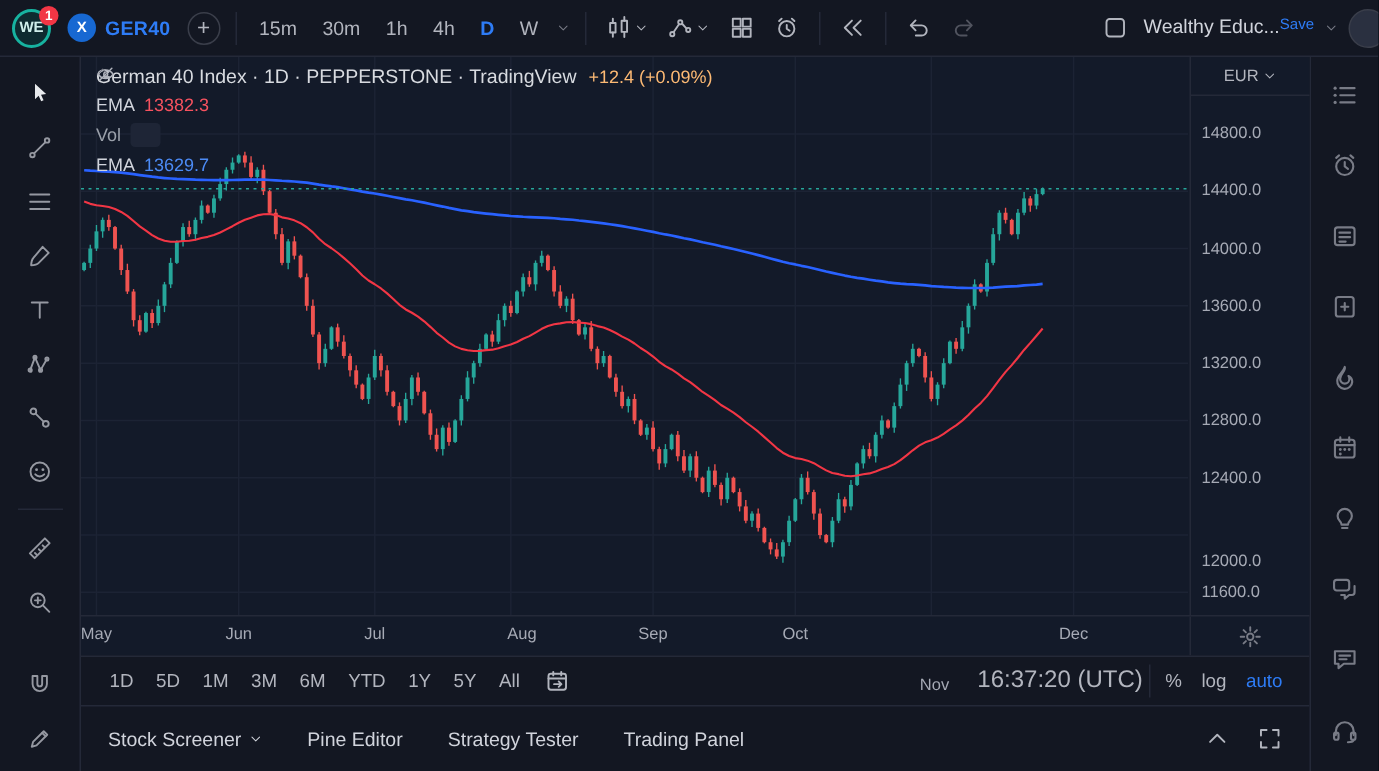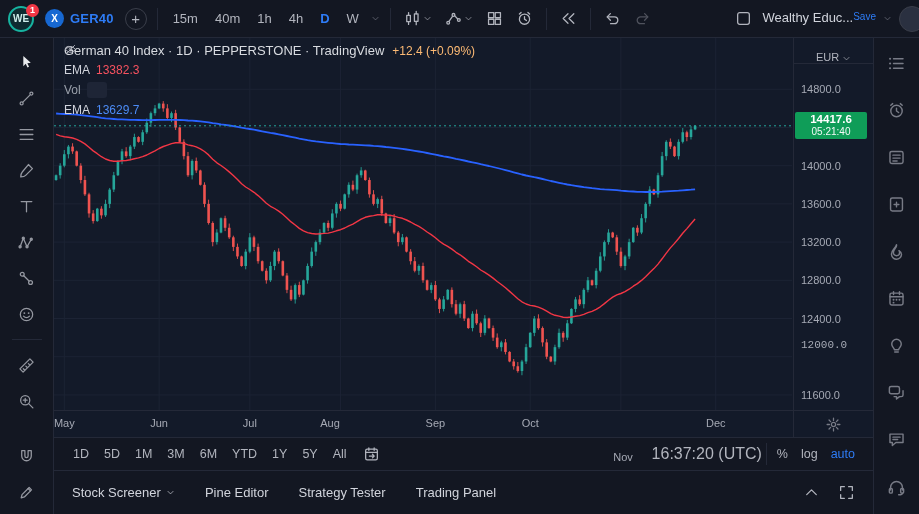--- a/index.html
+++ b/index.html
@@ -54,21 +54,21 @@
   .lg-row1 .chg { color:#fdba74; font-size:12px; }
   .lg-row { font-size:12px; color:#d1d4dc; margin-top:4px; display:flex; align-items:center; gap:6px; height:16px;text-align:center; }
   .lg-row .v.red { color:#f7525f; }
   .lg-row .v.blue { color:#4c8bf5; }
   .lg-row .muted { color:#9aa0aa; }
   .eye-btn { width:20px; height:16px; border-radius:3px; background:#1e2536; color:#b2b5be; display:flex; align-items:center; justify-content:center; cursor:pointer; }
   .eye-btn .ic { width:13px; height:13px; }
   .lg-collapse { margin-top:4px; width:18px; height:12px; color:#787b86; display:flex; align-items:center; justify-content:center; cursor:pointer; }
 
   .price-axis { width:80px; flex:none; border-left:1px solid #242938; position:relative; background:#131a29; }
-  .eur { height:26px; border-bottom:1px solid #242938; display:flex; align-items:flex-end; justify-content:center; gap:3px; font-size:11px; color:#b2b5be; cursor:pointer; }
+  .eur { height:26px; border-bottom:1px solid #242938; display:flex; align-items:center; justify-content:center; gap:3px; font-size:11px; color:#b2b5be; cursor:pointer; }
   .plabel { position:absolute; left:7px; font-size:11px; color:#a6aab5; }
   .price-badge { position:absolute; left:1px; right:6px; background:#0f9d58; color:#fff; border-radius:2px; text-align:center; padding:1px 0 2px; z-index:2; cursor:pointer; }
   .price-badge .p { font-size:11.5px; font-weight:bold; line-height:13px; }
   .price-badge .cd { font-size:10px; line-height:11px; opacity:.95; }
 
   
   .time-row { height:27px; flex:none; display:flex; border-top:1px solid #242938; background:#131a29; }
   .time-axis { flex:1; position:relative; cursor:ew-resize; }
   .tlabel { position:absolute; top:6px; transform:translateX(-50%); font-size:11px; color:#a6aab5; }
   .time-corner { width:80px; flex:none; border-left:1px solid #242938; display:flex; align-items:center; justify-content:center; color:#787b86; }
@@ -98,21 +98,21 @@
       <span class="badge">1</span>
     </div>
     <div class="symbol">
       <span class="symbol-logo">X</span>
       <span class="symbol-name">GER40</span>
     </div>
     <div class="round-btn">+</div>
     <div class="vsep"></div>
 
     <span class="tf">15m</span>
-    <span class="tf">40m</span>
+    <span class="tf">30m</span>
     <span class="tf">1h</span>
     <span class="tf">4h</span>
     <span class="tf active">D</span>
     <span class="tf">W</span>
     <span class="chev">
       <svg class="ic sm" viewBox="0 0 16 16">
           <path d="M3.5 6 8 10.5 12.5 6"></path>
         </svg>
     </span>
     <div class="vsep"></div>
@@ -648,42 +648,38 @@
           </div>
         </div>
 
         <div class="price-axis" id="price-axis">
           <div class="eur">
             <span>EUR</span>
             <svg class="ic sm" viewBox="0 0 16 16">
                 <path d="M3.5 6 8 10.5 12.5 6"></path>
               </svg>
           </div>
-          <div class="price-badge" id="price-badge" style="top: 73.8092px;">
-            <div class="p">14417.6</div>
-            <div class="cd">05:21:40</div>
-          </div>
         <div class="plabel" style="top: 45.2873px;">14800.0</div>
             <div class="plabel" style="top: 83.4901px;">14400.0</div>
             <div class="plabel" style="top: 121.693px;">14000.0</div>
             <div class="plabel" style="top: 159.896px;">13600.0</div>
             <div class="plabel" style="top: 198.099px;">13200.0</div>
             <div class="plabel" style="top: 236.301px;">12800.0</div>
             <div class="plabel" style="top: 274.504px;">12400.0</div>
-            <div class="plabel" style="top: 301px; font-family: Liberation Mono, monospace;">12000.0</div>
+            <div class="plabel" style="top: 330px;">12000.0</div>
             <div class="plabel" style="top: 350.91px;">11600.0</div>
           </div>
       </div>
 
       <div class="time-row">
         <div class="time-axis" id="time-axis">
             <div class="tlabel" style="left: 10.3073px;">May</div>
             <div class="tlabel" style="left: 105.134px;">Jun</div>
             <div class="tlabel" style="left: 195.838px;">Jul</div>
-            <div class="tlabel" style="left: 276px; text-align: center;">Aug</div>
+            <div class="tlabel" style="left: 294px; text-align: center;">Aug</div>
             <div class="tlabel" style="left: 381.369px;">Sep</div>
             <div class="tlabel" style="left: 476.196px;">Oct</div>
             <div class="tlabel" style="left: 569px; margin-top: 34px;">Nov</div>
             <div class="tlabel" style="left: 661.726px;">Dec</div>
           </div>
         <div class="time-corner">
           <svg class="ic" viewBox="0 0 16 16">
               <circle cx="8" cy="8" r="2"></circle>
               <path d="M8 2v2.2M8 11.8V14M2 8h2.2M11.8 8H14M3.8 3.8l1.5 1.5M10.7 10.7l1.5 1.5M12.2 3.8l-1.5 1.5M5.3 10.7l-1.5 1.5"></path>
             </svg>

